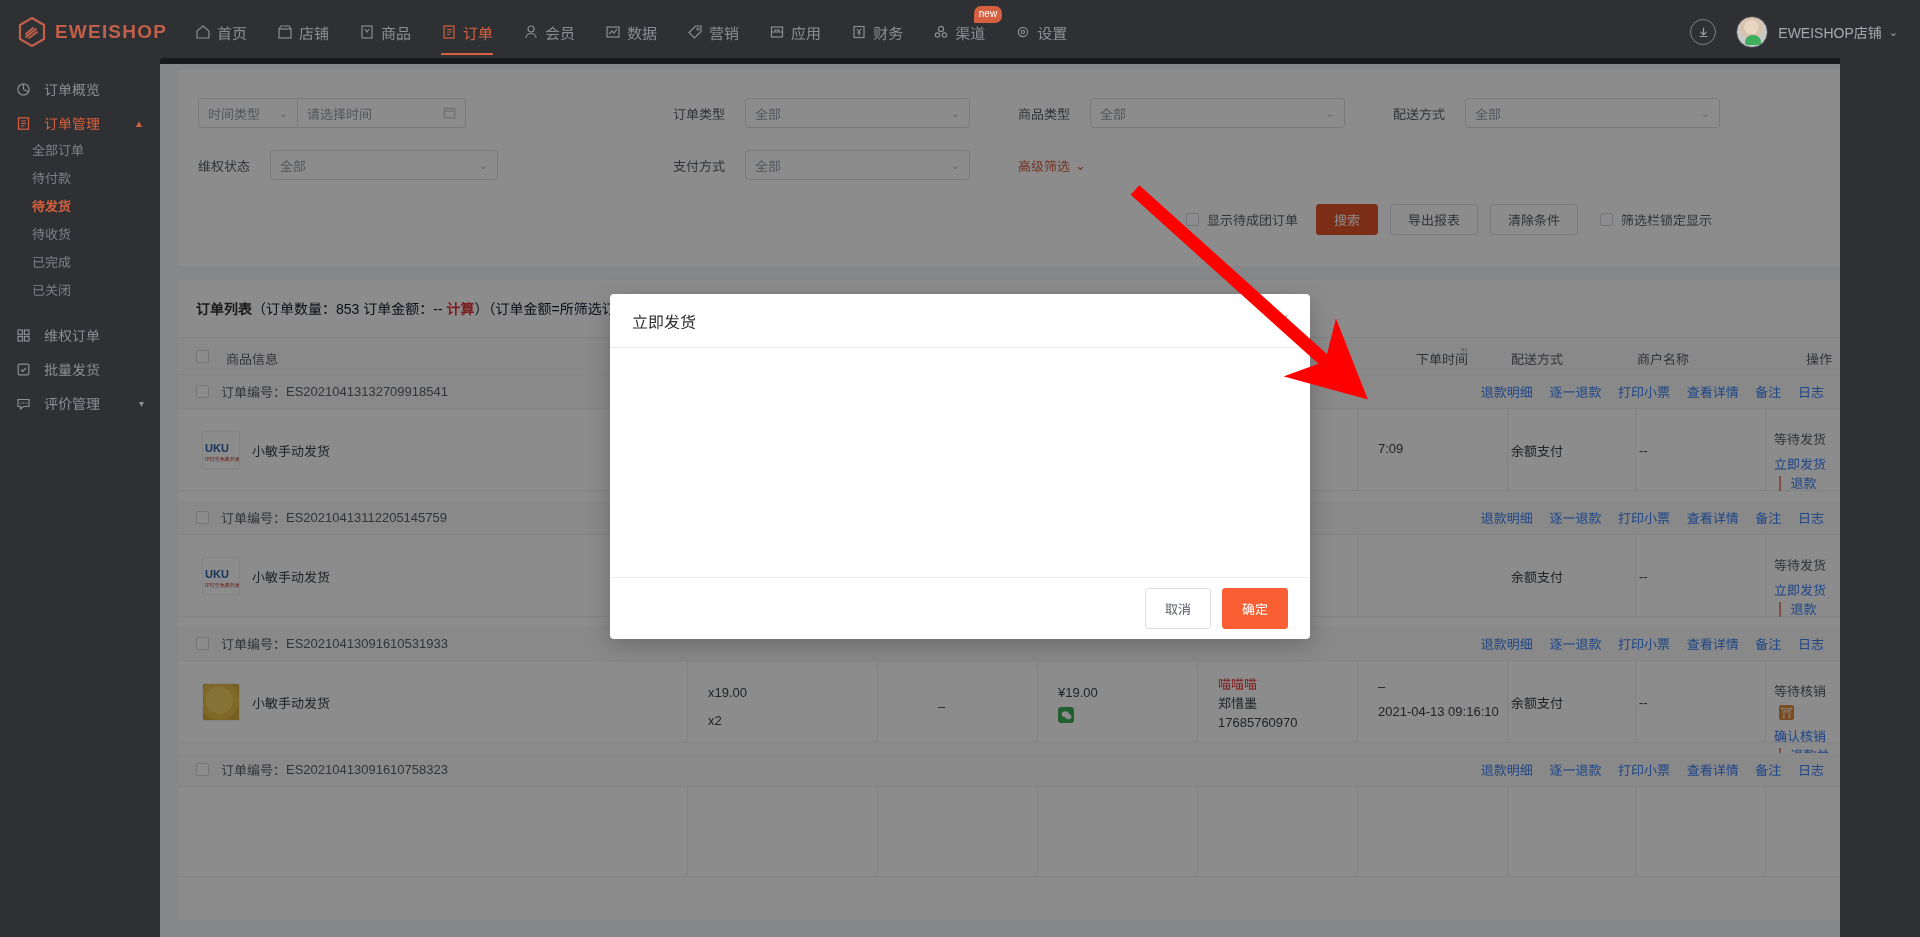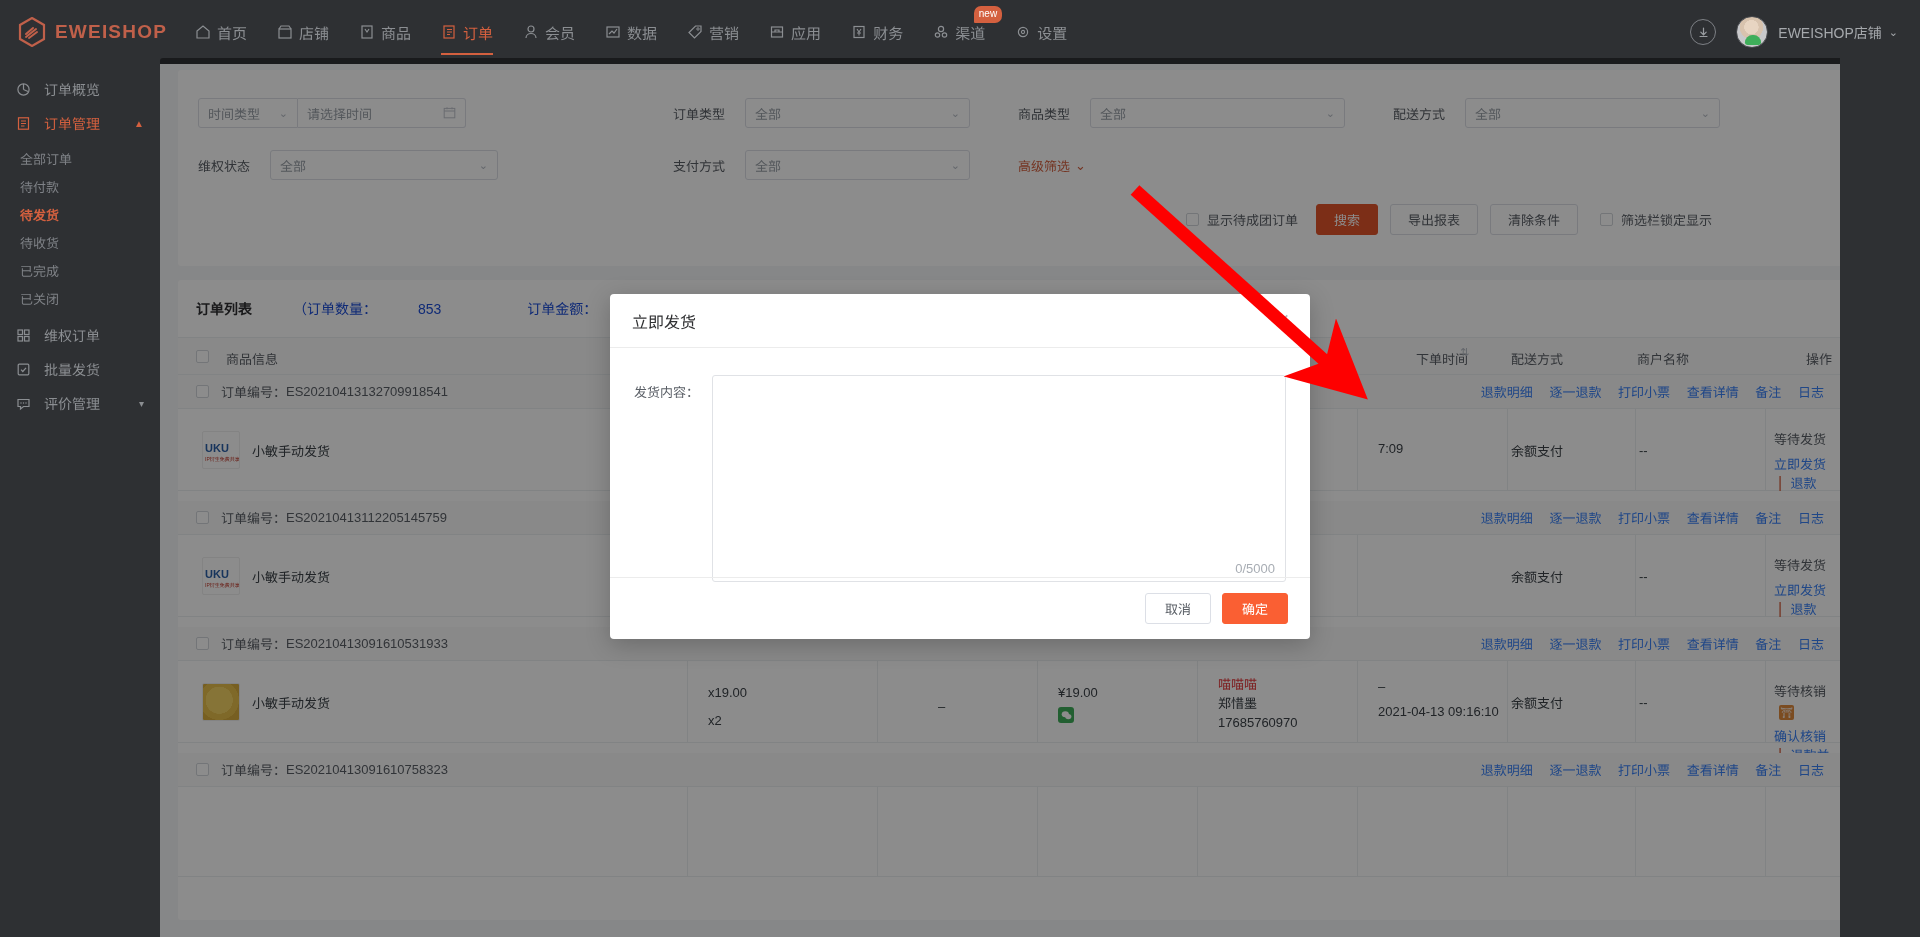--- a/index.html
+++ b/index.html
@@ -66,21 +66,21 @@
     background: #2e3033; padding-top: 8px; z-index: 4;
   }
   .side-item {
     display: flex; align-items: center; height: 34px; padding-left: 16px;
     color: #8b8e92; font-size: 14px; cursor: pointer; position: relative;
   }
   .side-item .sic { width: 20px; display: inline-flex; justify-content: flex-start; margin-right: 8px; }
   .side-item.active { color: #d4603f; text-align: right; }
   .side-item .arrow { position: absolute; right: 16px; font-size: 10px; }
   .side-sub {
-    display: flex; align-items: flex-end; height: 28px; padding-left: 20px;
+    display: flex; align-items: flex-start; height: 28px; padding-left: 32px;
     color: #7e8186; font-size: 13px; cursor: pointer;
   }
   .side-sub.active { color: #d4603f; font-weight: bold; }
 
   
   .content {
     position: absolute; left: 160px; top: 58px; width: 1680px; height: 879px;
     background: #f5f6f7; border-radius: 3px 0 0 0; overflow: hidden;
   }
   .dim { position: absolute; inset: 0; background: rgba(0,0,0,0.45); z-index: 50; }
@@ -113,21 +113,21 @@
     width: 13px; height: 13px; border: 1px solid #d2d5da; border-radius: 2px;
     background: #fff; display: inline-block; vertical-align: middle;
   }
   .cklabel { color: #5a5f66; font-size: 13px; margin-left: 8px; }
 
   .list-card {
     position: absolute; left: 18px; top: 222px; width: 1664px; height: 640px;
     background: #fff; border-radius: 3px;
   }
   .list-title { position: absolute; left: 18px; top: 18px; font-size: 14px; color: #303133; font-weight: bold; }
-  .list-title .sub { font-weight: normal; color: #1d4ed8; margin-left: 41px; }
+  .list-title .sub { font-weight: normal; color: #0f172a; }
   .list-title .calc { color: #e4393c; cursor: pointer; }
 
   .thead {
     position: absolute; left: 0; top: 57px; width: 1664px; height: 38px;
     background: #fafafa; border-top: 1px solid #ebeef0; border-bottom: 1px solid #ebeef0;
     color: #5a5f66; font-size: 13px;
   }
   .th { position: absolute; top: 11px; }
 
   .order-block { position: absolute; left: 0; width: 1664px; }
@@ -188,21 +188,21 @@
   }
   .ta-count {
     position: absolute; right: 11px; bottom: 10px; color: #a8adb4; font-size: 13px;
   }
   .modal-foot {
     position: absolute; left: 0; right: 0; bottom: 0; height: 62px;
     border-top: 1px solid #ececec; display: flex; align-items: center;
     justify-content: flex-end; padding-right: 22px; gap: 11px;
   }
   .mbtn {
-    height: 31px; padding: 4px 19px; border-radius: 3px; font-size: 13px;
+    height: 41px; padding: 4px 19px; border-radius: 3px; font-size: 13px;
     border: 1px solid #dcdfe6; background: #fff; color: #5a5f66; cursor: pointer;
     font-family: inherit;
   }
   .mbtn.primary { background: #fa5f33; border-color: #fa5f33; color: #fff; }
 
   .arrow-anno { position: absolute; left: 1130px; top: 185px; z-index: 70; pointer-events: none; }
 </style>
 </head>
 <body>
 
@@ -709,27 +709,20 @@
     </div>
 
     <div class="dim"></div>
   </div>
 
   <div class="modal">
     <div class="modal-head">
       <span class="modal-title">立即发货</span>
       <span class="modal-close">✕</span>
     </div>
-    <div class="modal-body">
-      <span class="mlabel">发货内容：</span>
-      <div class="ta-wrap">
-        <textarea class="ta" placeholder="" style=""></textarea>
-        <span class="ta-count">0/5000</span>
-      </div>
-    </div>
     <div class="modal-foot">
       <button class="mbtn">取消</button>
       <button class="mbtn primary">确定</button>
     </div>
   </div>
 
   <svg class="arrow-anno" width="260" height="240" viewBox="0 0 260 240">
     <defs>
       <marker id="ah" markerWidth="6" markerHeight="6" refX="2.6" refY="3" orient="auto">
         <path d="M0,0 L6,3 L0,6 L1.6,3 Z" fill="#fe0000"></path>

